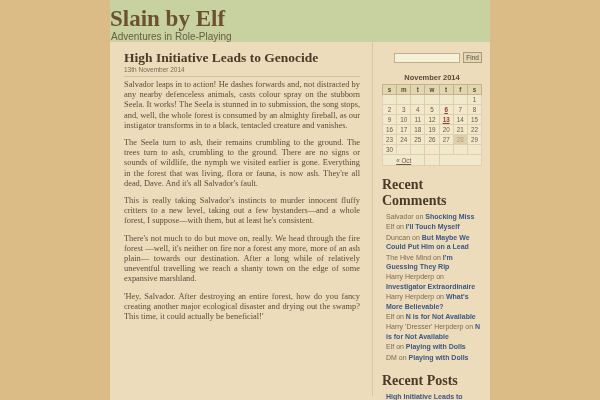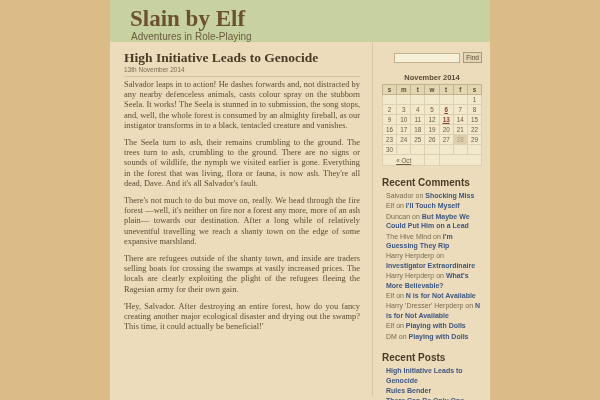--- a/index.html
+++ b/index.html
@@ -23,21 +23,21 @@
     height: 400px;
     background: #ecdcbc;
   }
   
   #header {
     height: 36px;
     background: #c8d2a0;
     padding: 6px 0 0 0;
     position: relative;
   }
-  #header-inner { padding-left: 20px; }
+  #header-inner { padding-left: 0; }
   #site-title {
     font-family: "Liberation Serif", serif;
     font-size: 23px;
     font-weight: bold;
     color: #6b5130;
     letter-spacing: 0px;
     line-height: 26px;
     margin: 0;
   }
   #site-tagline {
@@ -171,22 +171,22 @@
   }
   table.calendar tfoot td.prev span {
     color: #6a5a42;
     text-decoration: underline;
     font-size: 6.3px;
     cursor: pointer;
   }
   
   .widget { margin-top: 11px; }
   .widget-title {
-    font-family: Liberation Sans, sans-serif;
-    font-size: 10px;
+    font-family: Liberation Serif, serif;
+    font-size: 14px;
     font-weight: bold;
     color: #4a3b28;
     margin: 0 0 3px 0;
   }
   ul.widget-list {
     list-style: none;
     margin: 0;
     padding: 0 0 0 4px;
   }
   ul.widget-list li {
@@ -223,22 +223,22 @@
   <div id="columns">
 
     <div id="content">
 
       <div class="post">
         <h2 class="post-title">High Initiative Leads to Genocide</h2>
         <div class="post-date">13th November 2014</div>
         <div class="post-body">
           <p>Salvador leaps in to action! He dashes forwards and, not distracted by any nearby defenceless animals, casts colour spray on the stubborn Seela. It works! The Seela is stunned in to submission, the song stops, and, well, the whole forest is consumed by an almighty fireball, as our instigator transforms in to a black, tentacled creature and vanishes.</p>
           <p>The Seela turn to ash, their remains crumbling to the ground. The trees turn to ash, crumbling to the ground. There are no signs or sounds of wildlife, the nymph we visited earlier is gone. Everything in the forest that was living, flora or fauna, is now ash. They're all dead, Dave. And it's all Salvador's fault.</p>
+          <p>This is really taking Salvador's instincts to murder innocent fluffy critters to a new level, taking out a few bystanders—and a whole forest, I suppose—with them, but at least he's consistent.</p>
           <p>There's not much to do but move on, really. We head through the fire forest —well, it's neither on fire nor a forest any more, more of an ash plain— towards our destination. After a long while of relatively uneventful travelling we reach a shanty town on the edge of some expansive marshland.</p>
-          <p>There are refugees outside of the shanty town, and inside are traders selling boats for crossing the swamps at vastly increased prices. The locals are clearly exploiting the plight of the refugees fleeing the Ragesian army for their own gain.</p>
           <p>'Hey, Salvador. After destroying an entire forest, how do you fancy creating another major ecological disaster and drying out the swamp? This time, it could actually be beneficial!'</p>
         </div>
 
       </div>
 
     </div>
 
     <div id="sidebar">
 
       <div class="search-row">

